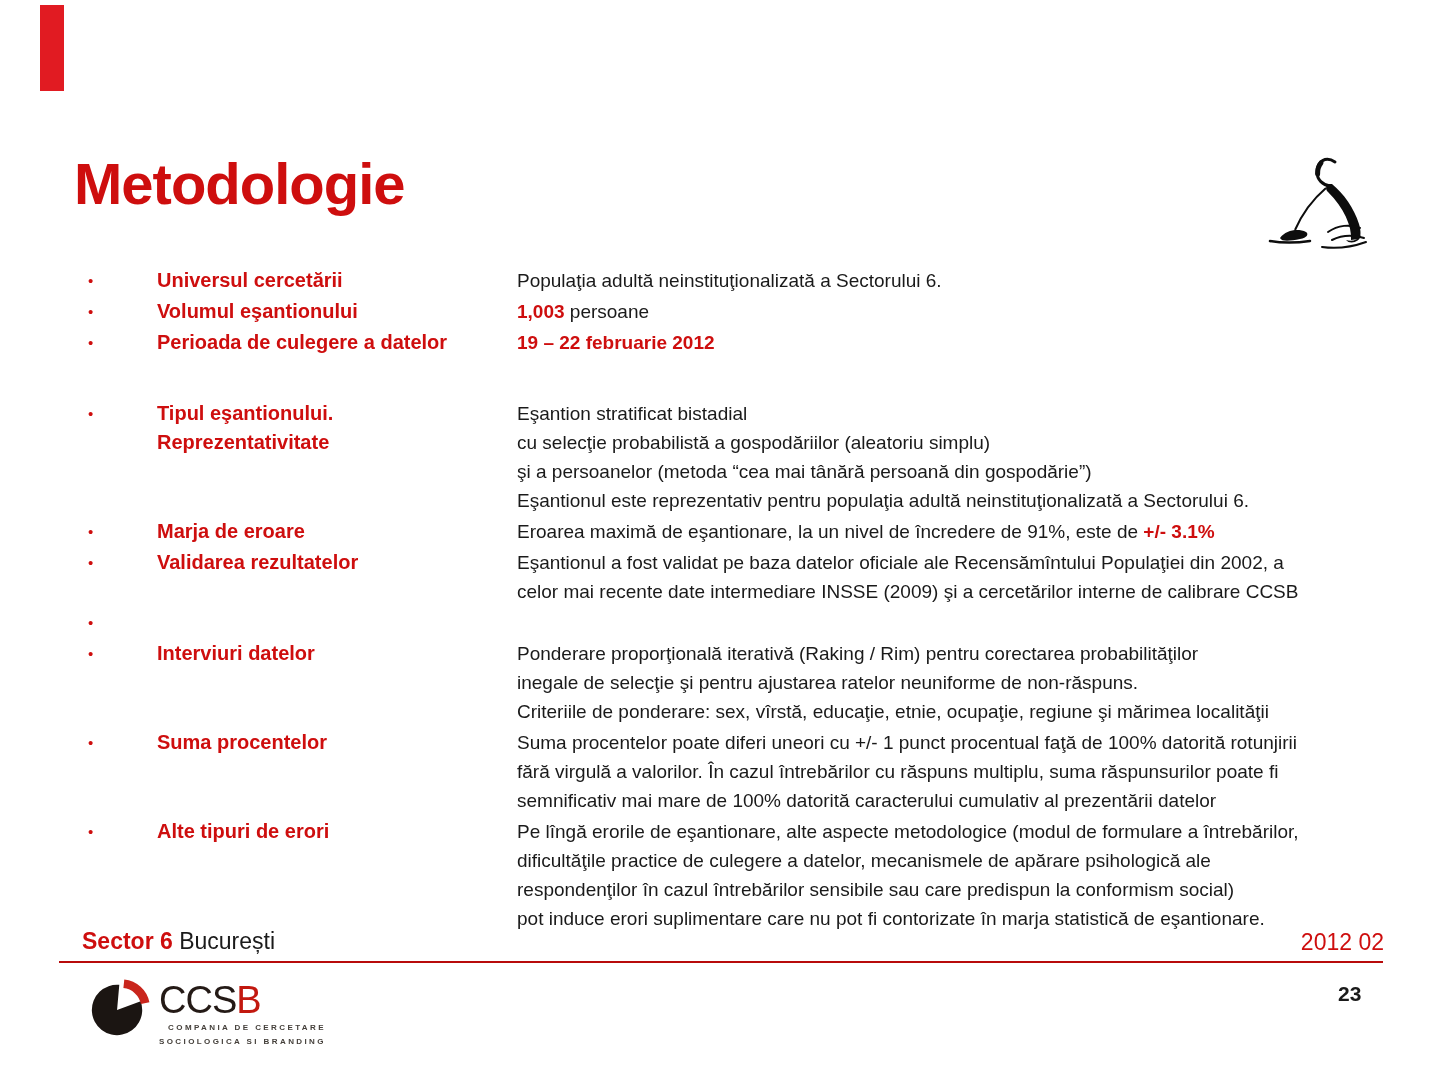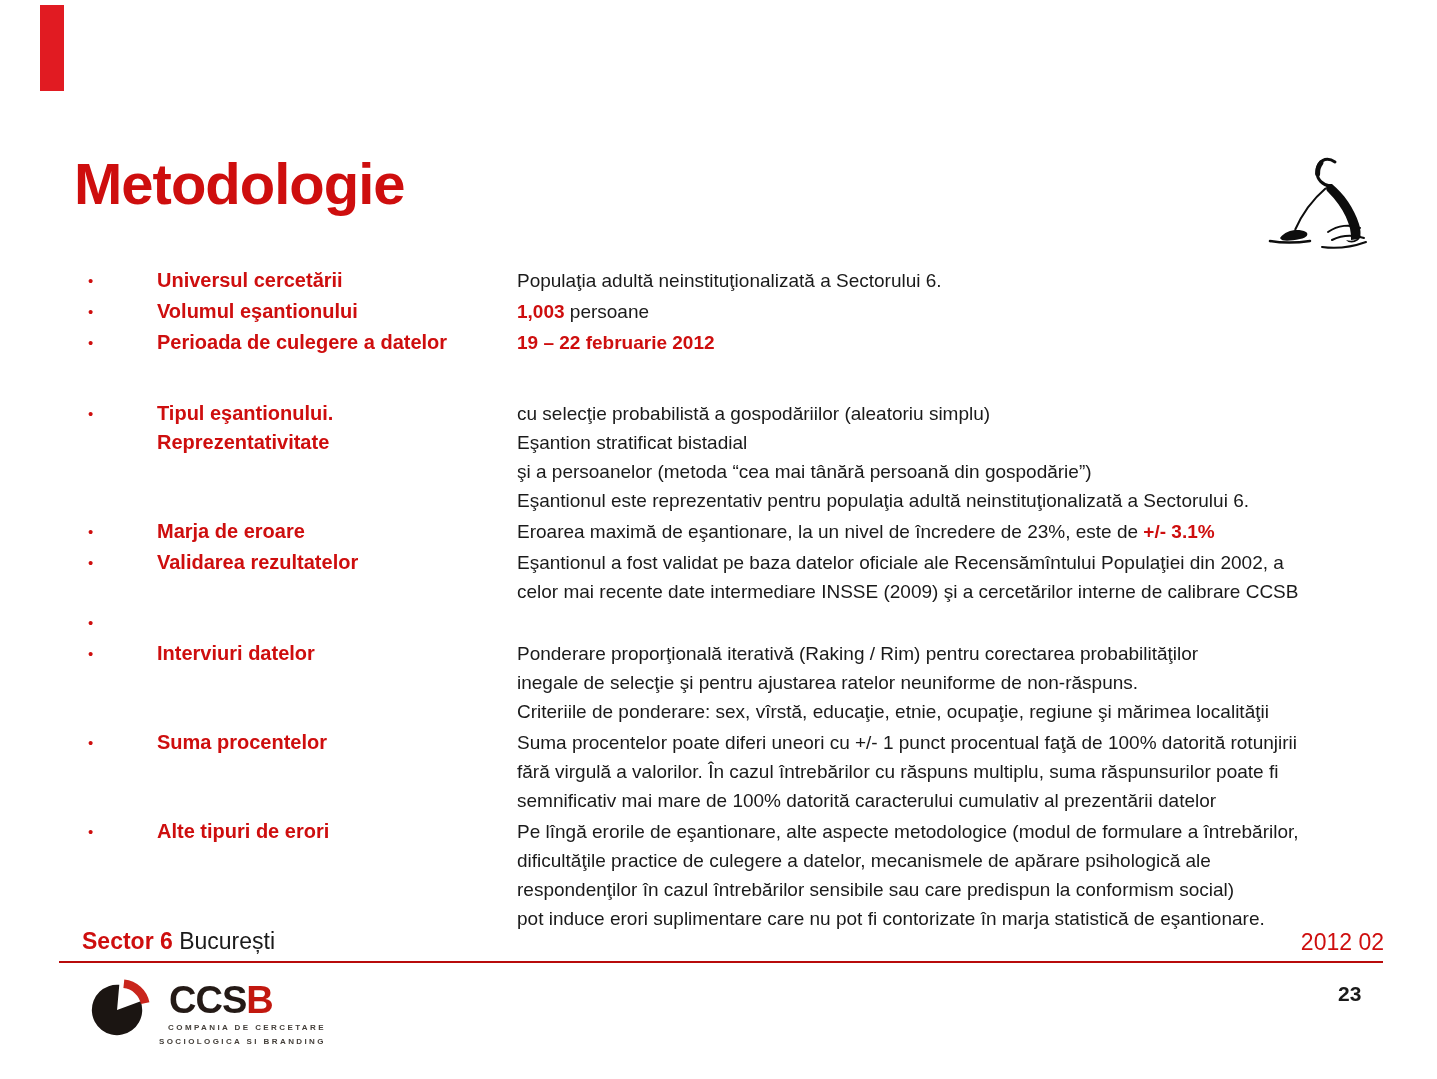--- a/index.html
+++ b/index.html
@@ -31,21 +31,21 @@
   .seg-normal{color:var(--text-dark);}
   .seg-red-bold{color:var(--accent);font-weight:bold;}
   .footer-location{position:absolute;left:82px;top:928px;font-size:23px;white-space:nowrap;}
   .footer-location .loc-primary{color:var(--accent);font-weight:bold;}
   .footer-location .loc-secondary{color:var(--text-dark);}
   .footer-line{position:absolute;left:59px;top:961px;width:1324px;height:2px;background:var(--line-red);}
   .footer-date{position:absolute;top:929px;right:53px;font-size:23px;color:var(--accent);white-space:nowrap;margin-left:24px;}
   .page-number{position:absolute;left:1338px;top:982px;font-size:21px;font-weight:bold;color:var(--text-dark);}
   .logo{position:absolute;left:88px;top:977px;display:flex;align-items:flex-start;}
   .logo-text-block{margin-left:9px;padding-top:4px;}
-  .logo-wordmark{font-size:38px;font-weight:bold;line-height:1;letter-spacing:-1px;margin-left:10px;}
+  .logo-wordmark{font-size:38px;font-weight:normal;line-height:1;letter-spacing:-1px;}
   .logo-wordmark .wm-dark{color:var(--logo-dark);}
   .logo-wordmark .wm-red{color:var(--logo-red);}
   .logo-sub{margin-top:3px;font-size:8px;font-weight:bold;letter-spacing:2.4px;color:#45403B;line-height:11px;white-space:nowrap;text-align:right;}
 </style>
 </head>
 <body>
 
 <div class="slide">
 
   <div class="top-bar"></div>
@@ -93,33 +93,33 @@
           <div class="content-line"><span class="seg-red-bold">19 – 22 februarie 2012</span></div>
         </div>
       </div>
       <div class="method-item gap-lg">
         <div class="bullet-cell">•</div>
         <div class="label-cell">
           <div>Tipul eşantionului.</div>
           <div>Reprezentativitate</div>
         </div>
         <div class="content-cell">
+          <div class="content-line"><span class="seg-normal">Eşantion stratificat bistadial</span></div>
           <div class="content-line"><span class="seg-normal">cu selecţie probabilistă a gospodăriilor (aleatoriu simplu)</span></div>
-          <div class="content-line"><span class="seg-normal">Eşantion stratificat bistadial</span></div>
           <div class="content-line"><span class="seg-normal">şi a persoanelor (metoda “cea mai tânără persoană din gospodărie”)</span></div>
           <div class="content-line"><span class="seg-normal">Eşantionul este reprezentativ pentru populaţia adultă neinstituţionalizată a Sectorului 6.</span></div>
         </div>
       </div>
       <div class="method-item">
         <div class="bullet-cell">•</div>
         <div class="label-cell">
           <div>Marja de eroare</div>
         </div>
         <div class="content-cell">
-          <div class="content-line"><span class="seg-normal">Eroarea maximă de eşantionare, la un nivel de încredere de 23%, este de </span><span class="seg-red-bold">+/- 3.1%</span></div>
+          <div class="content-line"><span class="seg-normal">Eroarea maximă de eşantionare, la un nivel de încredere de 91%, este de </span><span class="seg-red-bold">+/- 3.1%</span></div>
         </div>
       </div>
       <div class="method-item">
         <div class="bullet-cell">•</div>
         <div class="label-cell">
           <div>Validarea rezultatelor</div>
         </div>
         <div class="content-cell">
           <div class="content-line"><span class="seg-normal">Eşantionul a fost validat pe baza datelor oficiale ale Recensămîntului Populaţiei din 2002, a</span></div>
           <div class="content-line"><span class="seg-normal">celor mai recente date intermediare INSSE (2009) şi a cercetărilor interne de calibrare CCSB</span></div>

